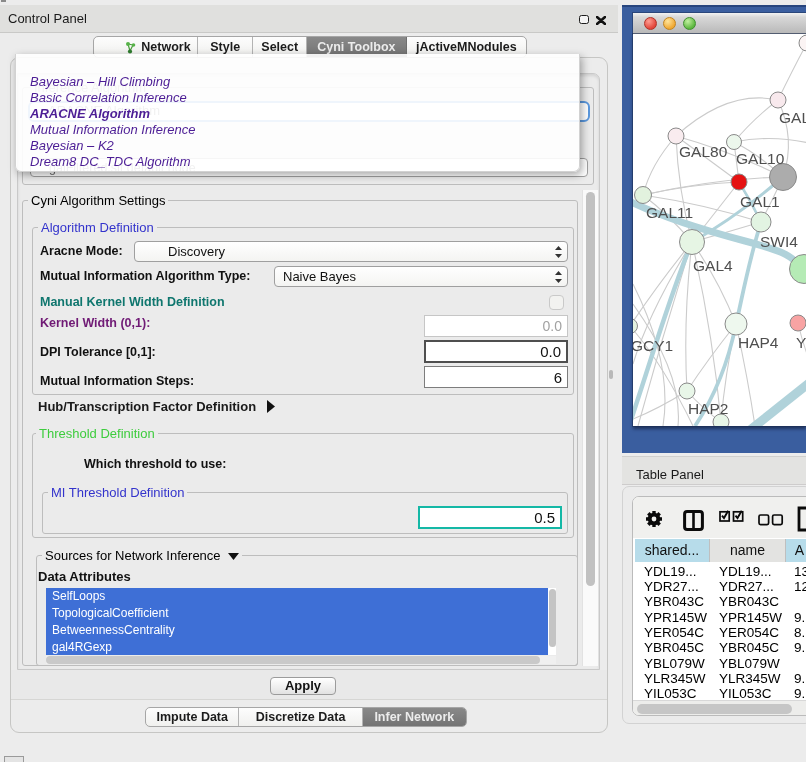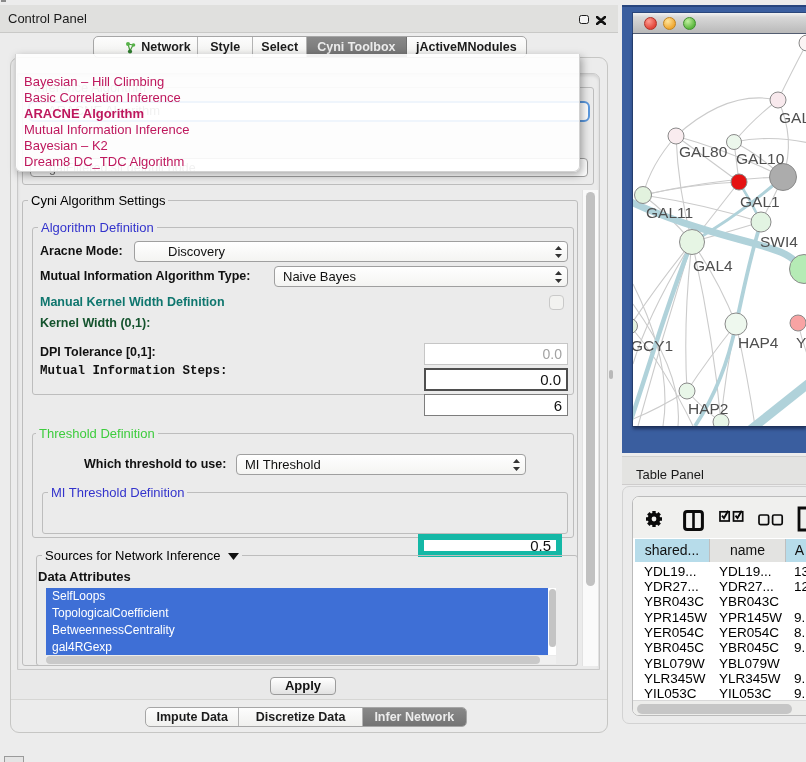--- a/index.html
+++ b/index.html
@@ -45,28 +45,28 @@
 #vsb .th { position:absolute; left:3px; top:2px; width:9px; height:394px; background:#c1c1c1; border-radius:5px; }
 
 .gbox { position:absolute; border:1px solid #bdbdbd; border-radius:3px; }
 .glab { position:absolute; top:-8px; background:#ebebeb; padding:0 3px; font-size:13px; }
 .blab { position:absolute; font-size:12.5px; font-weight:bold; color:#111; }
 .combo { position:absolute; height:21px; background:linear-gradient(#ffffff,#f4f4f2);
   border:1px solid #9f9f9f; border-radius:4px; font-size:13px; color:#111;
   display:flex; align-items:center; padding-left:8px; }
 .combo .ar { position:absolute; right:4px; top:3px; width:9px; height:14px; }
 .field { position:absolute; height:22px; background:#fff; font-size:14px; color:#111;
-  display:flex; align-items:center; justify-content:flex-end; padding-right:5px;margin-top:28px; }
+  display:flex; align-items:center; justify-content:flex-end; padding-right:5px; }
 
 
 #overlay { left:15px; top:54px; width:565px; height:118px; background:rgba(255,255,255,0.90);
   border:1px solid #d2d2d2; border-top:none; border-radius:0 0 6px 6px;
   box-shadow:2px 3px 8px rgba(0,0,0,0.35); z-index:50; font-size:13px; }
 #overlay .hint { position:absolute; top:5px; left:0; width:100%; text-align:center; color:#b5b5b5; }
-#overlay .it { position:absolute; left:8px; font-size:13px; color:#be185d; }
+#overlay .it { position:absolute; left:14px; font-size:13px; color:#4c1d95;font-style:italic; }
 
 
 #bluewin { left:622px; top:5px; width:184px; height:448px; background:#3a5e9f;
   border-top:2px solid #27457e; }
 #mactb { position:absolute; left:11px; top:6px; width:173px; height:21px;
   background:linear-gradient(#f2f2f2,#d8d8d8 20%,#b9b9b9); border-bottom:1px solid #8e8e8e;
   box-shadow:0 0 0 1px rgba(25,45,85,0.5); }
 .tl { position:absolute; top:3.5px; width:13px; height:13px; border-radius:50%; }
 #canvas { position:absolute; left:11px; top:27px; width:173px; height:392px; background:#ffffff;
   box-shadow:0 0 0 1px rgba(25,45,85,0.5), 0 3px 3px rgba(5,10,30,0.5); overflow:hidden; }
@@ -118,40 +118,40 @@
             <path d="M4.5 1 L8 5 H1 Z" fill="#333"></path>
             <path d="M4.5 13 L1 9 H8 Z" fill="#333"></path>
           </svg></div>
       <div class="blab" style="left:22px;top:195px;">Mutual Information Algorithm Type:</div>
       <div class="combo" style="left:256px;top:192px;width:294px;">Naive Bayes<svg class="ar" viewBox="0 0 9 14">
             <path d="M4.5 1 L8 5 H1 Z" fill="#333"></path>
             <path d="M4.5 13 L1 9 H8 Z" fill="#333"></path>
           </svg></div>
       <div class="blab" style="left:22px;top:221px;color:#0f766e;">Manual Kernel Width Definition</div>
       <div style="position:absolute;left:531px;top:221px;width:15px;height:15px;border:1px solid #c9c9c9;border-radius:4px;background:#f2f2f0;"></div>
-      <div class="blab" style="left:22px;top:242px;color:#14532d;">Kernel Width (0,1):</div>
+      <div class="blab" style="left:22px;top:242px;color:#701a75;">Kernel Width (0,1):</div>
       <div class="field" style="left:406px;top:241px;width:144px;border:1px solid #c6c6c6;color:#a2a2a2;">0.0</div>
       <div class="blab" style="left:22px;top:271px;">DPI Tolerance [0,1]:</div>
       <div class="field" style="left:406px;top:266px;width:144px;height:23px;border:2px solid #4f4f4f;font-size:15px;">0.0</div>
-      <div class="blab" style="left:22px;top:290px;font-family:Liberation Mono, monospace;">Mutual Information Steps:</div>
+      <div class="blab" style="left:22px;top:300px;">Mutual Information Steps:</div>
       <div class="field" style="left:406px;top:292px;width:144px;border:1px solid #7d7d7d;font-size:15px;">6</div>
 
+      <div style="position:absolute;left:20px;top:325px;font-size:13px;font-weight:bold;color:#1a1a1a;">Hub/Transcription Factor Definition
+        <svg style="margin-left:6px;vertical-align:-2px;" width="9" height="13" viewBox="0 0 9 13">
+            <path d="M1 0 L9 6.5 L1 13 Z" fill="#111"></path>
+          </svg></div>
 
       <div class="gbox" style="left:14px;top:359px;width:542px;height:105px;">
         <div class="glab" style="left:3px;color:#3ecc3e;">Threshold Definition</div>
       </div>
       <div class="blab" style="left:66px;top:383px;">Which threshold to use:</div>
-      <div class="combo" style="left:218px;top:380px;width:290px;">MI Threshold<svg class="ar" viewBox="0 0 9 14">
-            <path d="M4.5 1 L8 5 H1 Z" fill="#333"></path>
-            <path d="M4.5 13 L1 9 H8 Z" fill="#333"></path>
-          </svg></div>
       <div class="gbox" style="left:24px;top:418px;width:526px;height:42px;">
         <div class="glab" style="left:5px;color:#3333cc;">MI Threshold Definition</div>
       </div>
-      <div class="field" style="left:400px;top:432px;width:144px;height:23px;border:6px solid #14b8a6;font-size:15px;">0.5</div>
+      <div class="field" style="left:400px;top:432px;width:144px;height:23px;border:2px solid #14b8a6;font-size:15px;">0.5</div>
 
       <div class="gbox" style="left:18px;top:481px;width:542px;height:111px;">
         <div class="glab" style="left:5px;">Sources for Network Inference
           <svg style="vertical-align:0px;margin-left:4px;" width="11" height="8" viewBox="0 0 11 8">
               <path d="M0 1 L11 1 L5.5 8 Z" fill="#111"></path>
             </svg></div>
       </div>
       <div class="blab" style="left:20px;top:495px;font-size:13px;">Data Attributes</div>
       <div style="position:absolute;left:28px;top:514px;width:510px;height:67px;background:#fff;">
         <div style="position:absolute;left:0;top:0;width:502px;height:67px;background:#3e6fd6;color:#fff;font-size:12px;line-height:17px;padding-left:6px;">

